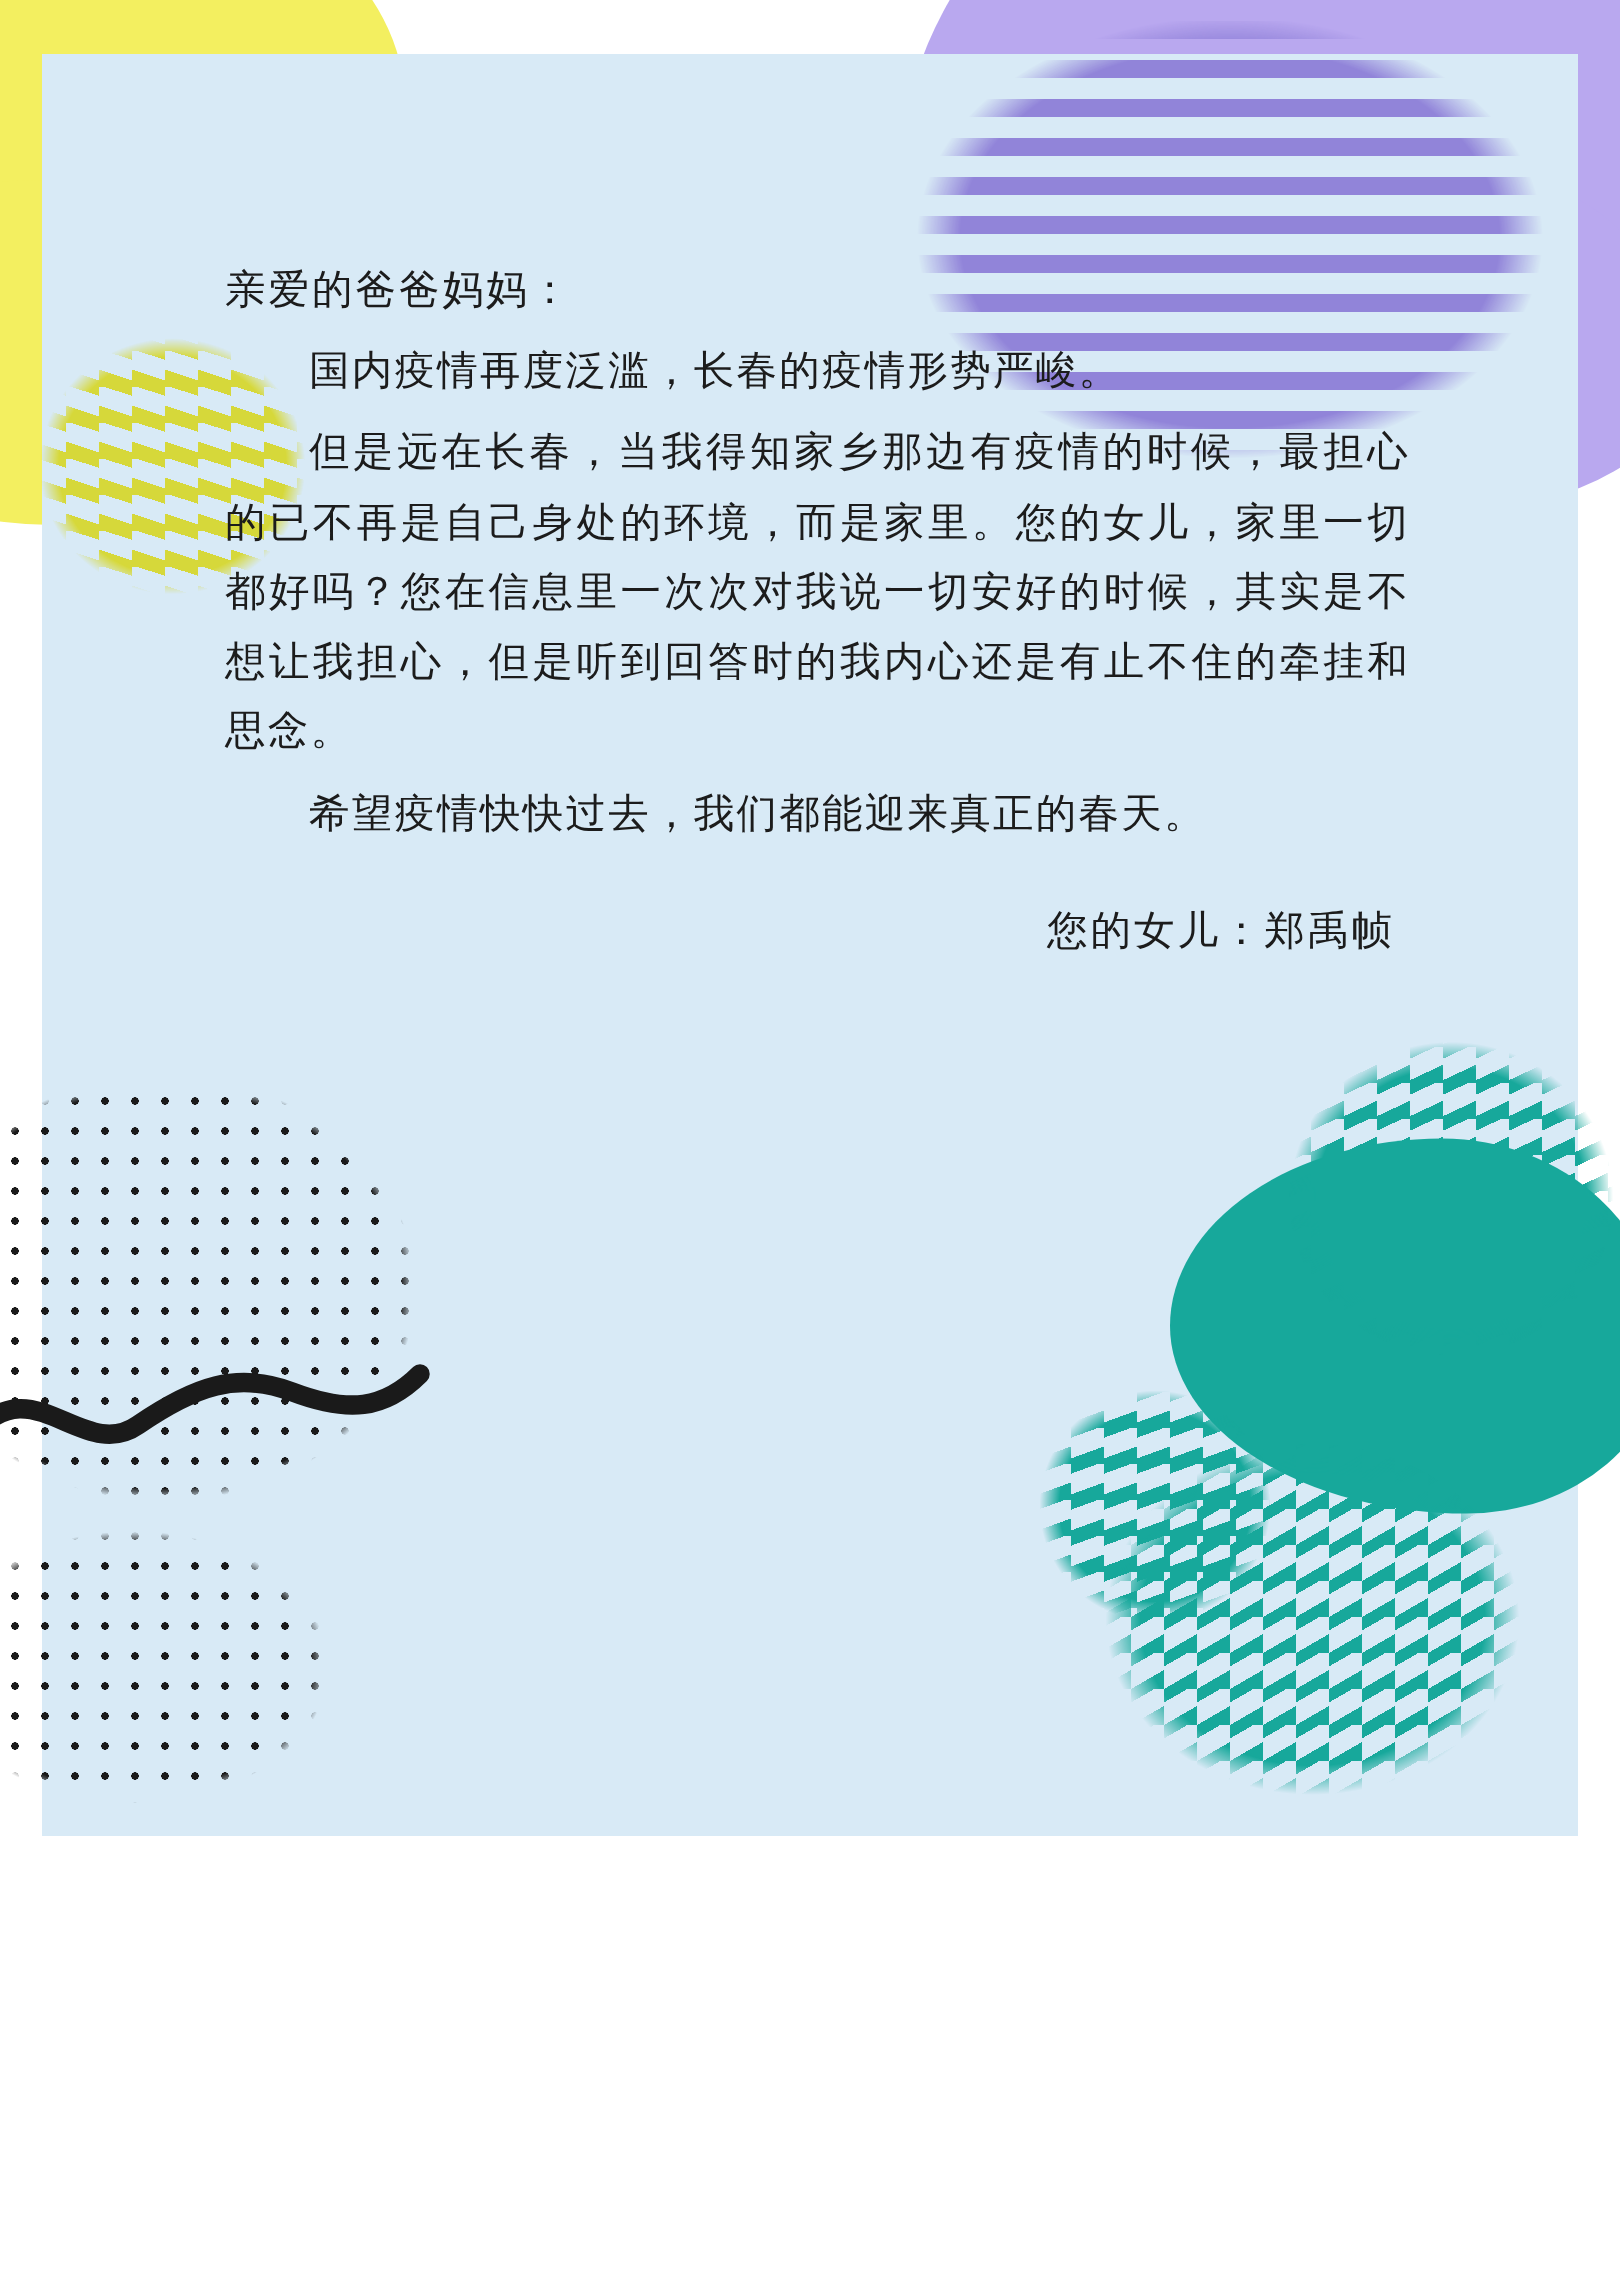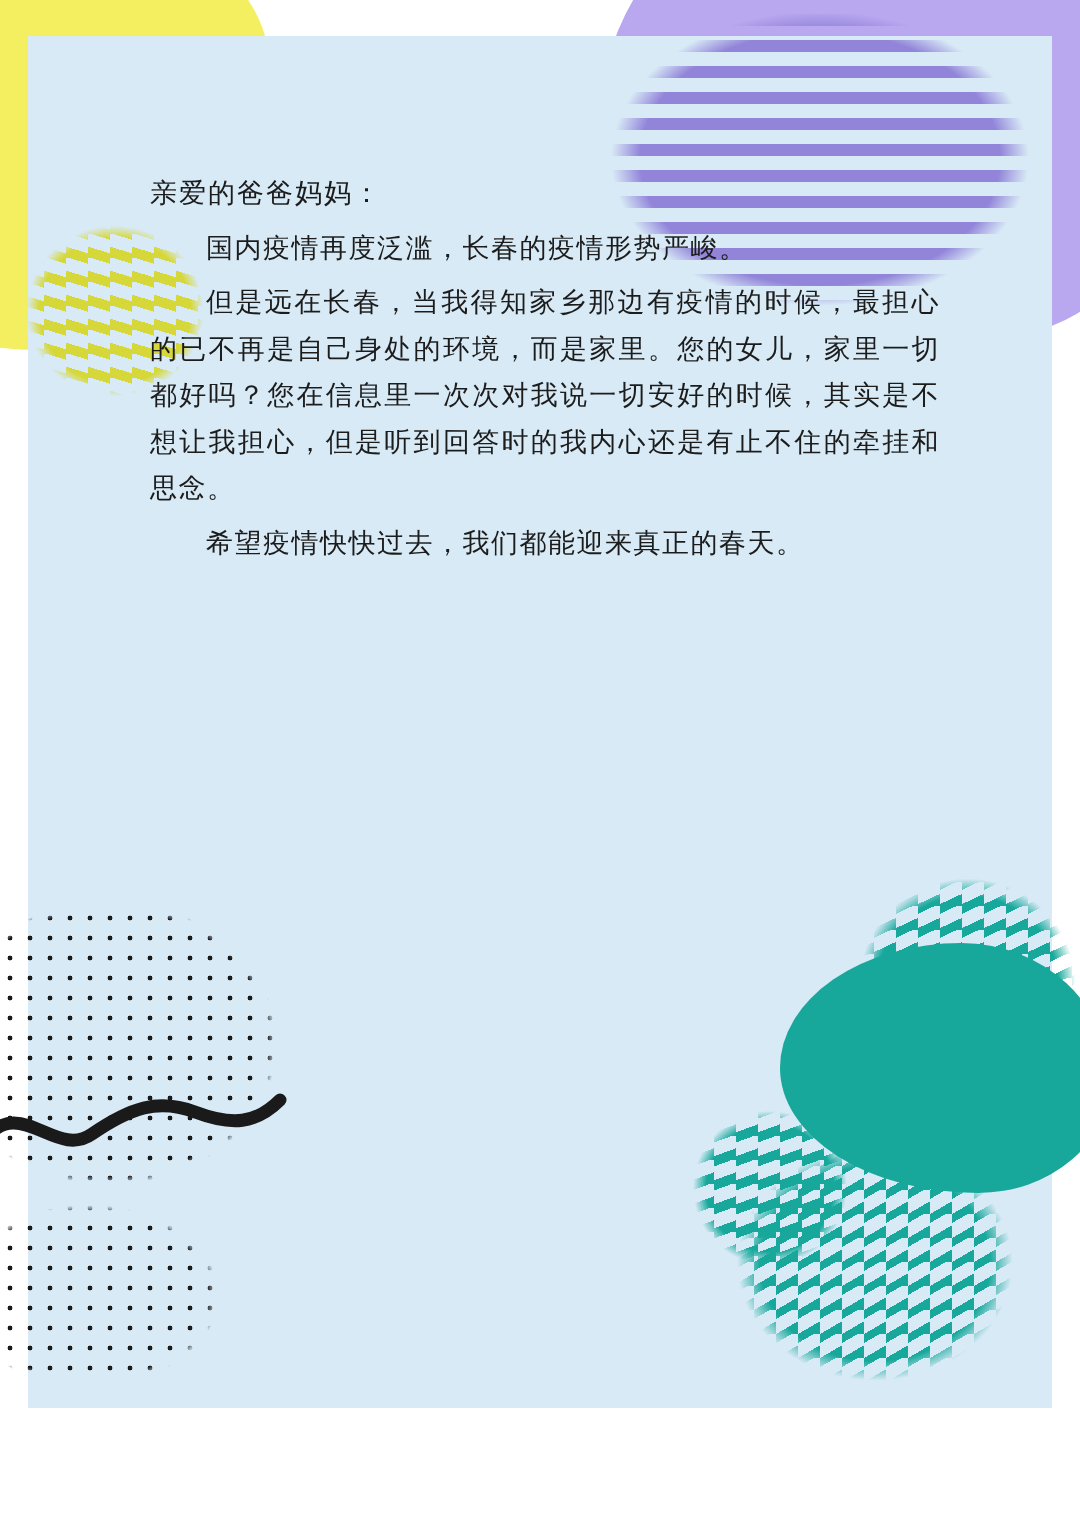--- a/index.html
+++ b/index.html
@@ -3,21 +3,21 @@
 <meta charset="utf-8">
 <style>
   html, body {
     margin: 0;
     padding: 0;
     background: #ffffff;
   }
   #page {
     position: relative;
     width: 1080px;
-    height: 1408px;
+    height: 1224px;
     overflow: hidden;
     background: #ffffff;
     font-family: "Liberation Sans", sans-serif;
   }
 
   
   .deco { position: absolute; pointer-events: none; }
 
   
   .panel-blue {
@@ -191,16 +191,17 @@
     <path d="M2,60 C40,10 75,78 112,52 C150,26 178,16 215,30 C252,44 276,42 300,18" fill="none" stroke="#1a1a1a" stroke-width="13" stroke-linecap="round"></path>
   </svg>
 
   <div class="letter">
     <div class="salutation">亲爱的爸爸妈妈：</div>
     <p class="para block">国内疫情再度泛滥，长春的疫情形势严峻。</p>
     <p class="para block">但是远在长春，当我得知家乡那边有疫情的时候，最担心的已不再是自己身处的环境，而是家里。您的女儿，家里一切都好吗？您在信息里一次次对我说一切安好的时候，其实是不想让我担心，但是听到回答时的我内心还是有止不住的牵挂和思念。</p>
     <p class="para block">希望疫情快快过去，我们都能迎来真正的春天。</p>
 
     <div class="signature-block">
+      <div class="sign-name">您的女儿：郑禹帧</div>
     </div>
   </div>
 
 </div>
 
 </body></html>

